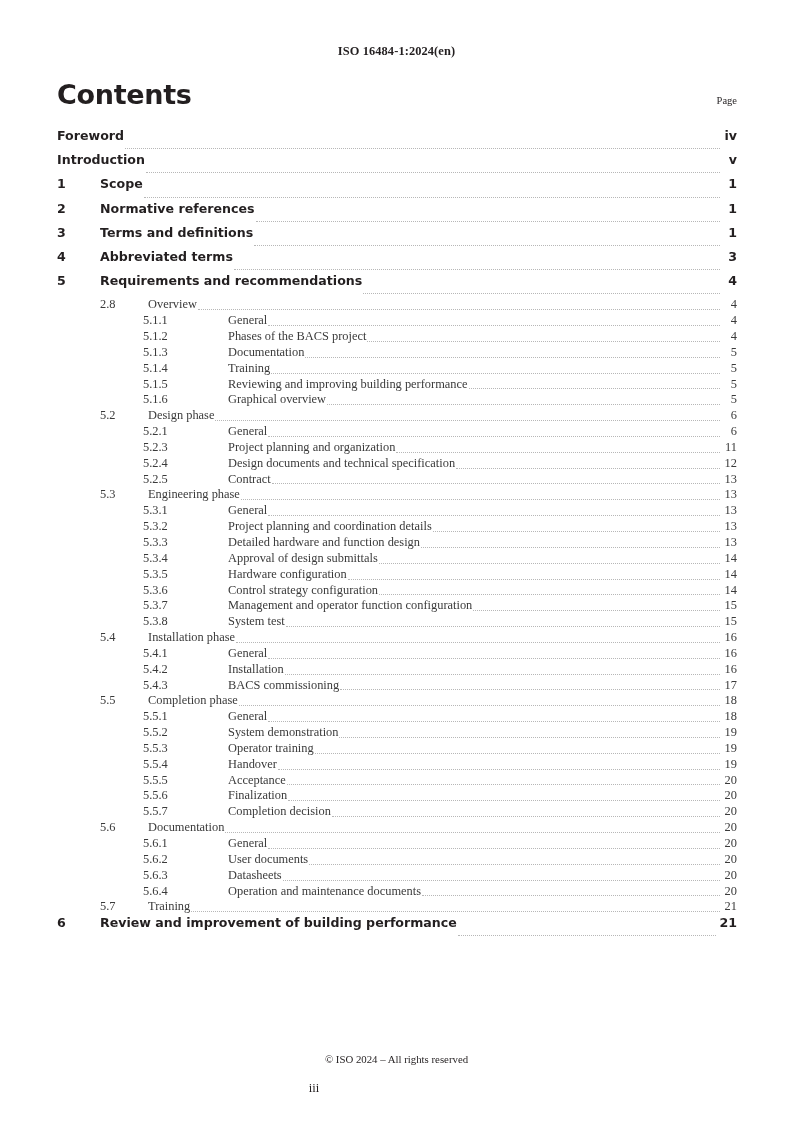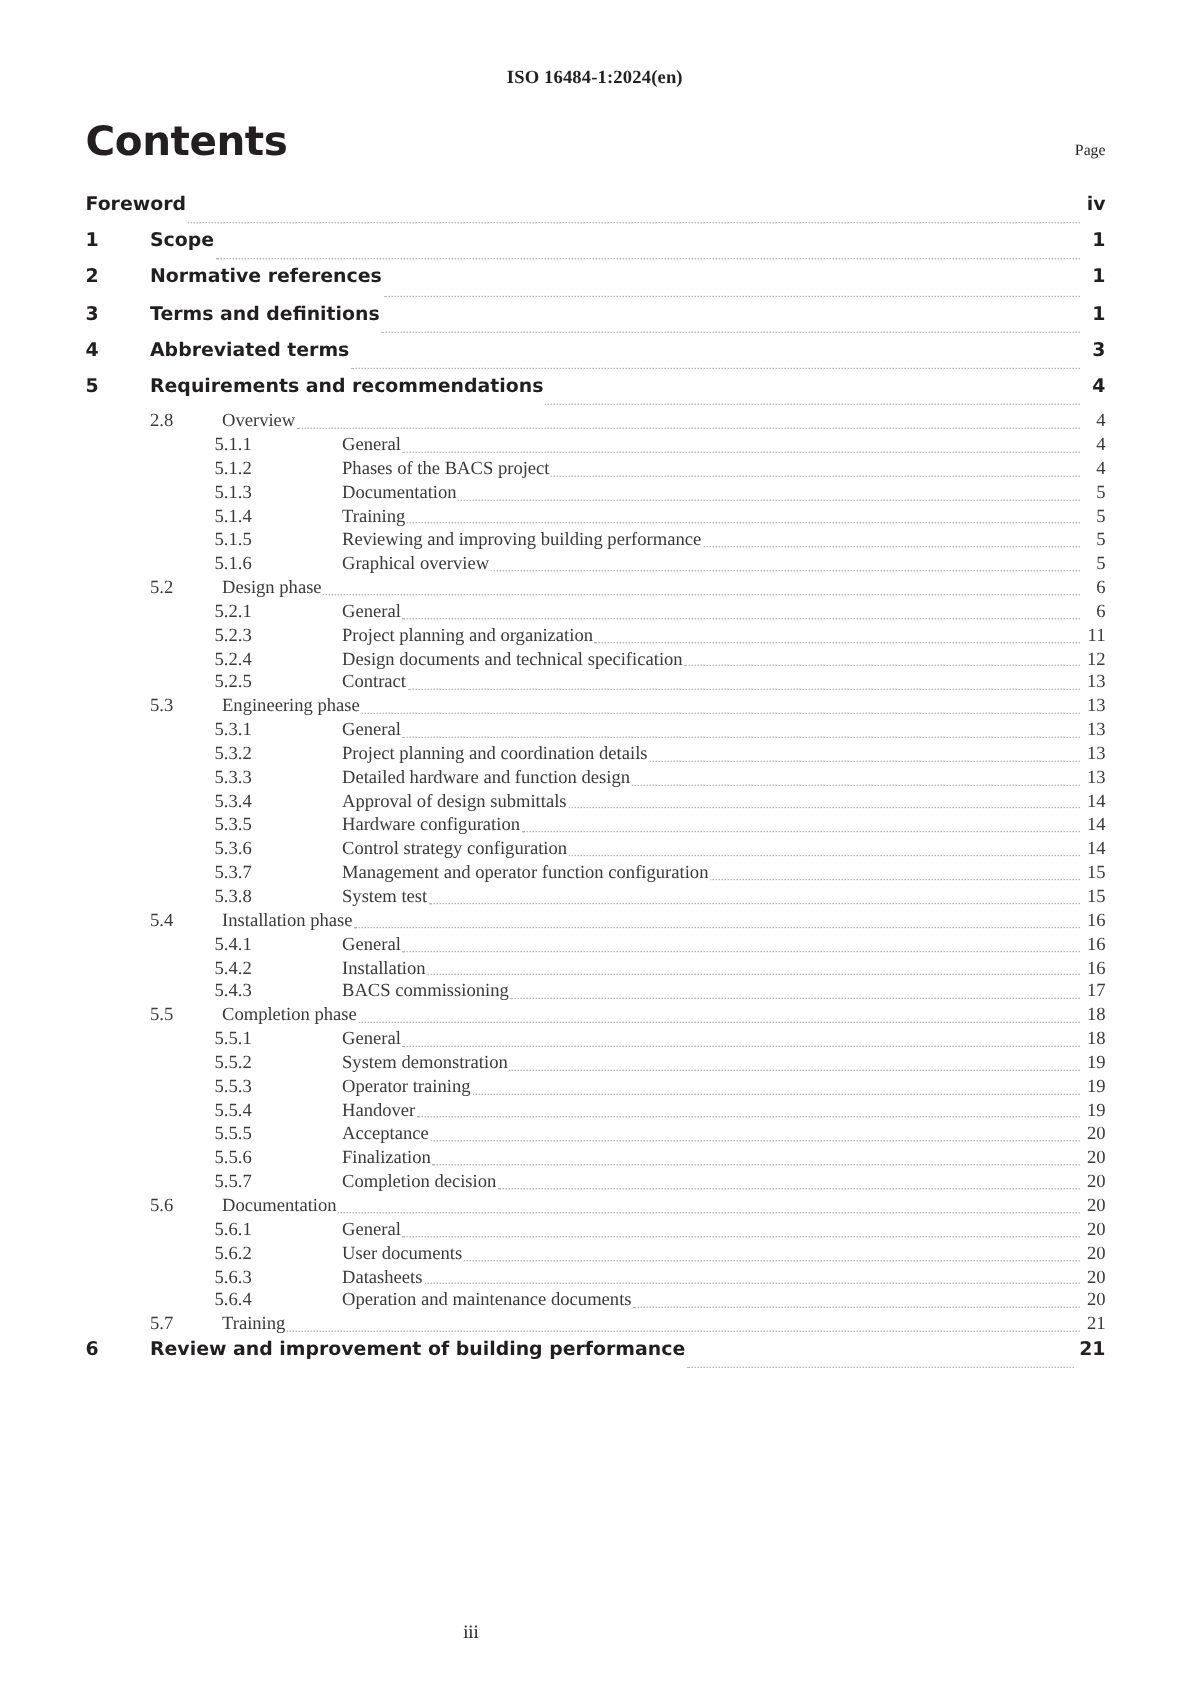--- a/index.html
+++ b/index.html
@@ -191,20 +191,26 @@
     <div class="page-label">Page</div>
   </div>
 
   <div class="toc" id="toc-list">
       <div class="toc-entry lvl0">
         <span class="num"></span>
         <span class="label">Foreword</span>
         <span class="leader"></span>
         <span class="pageno">iv</span>
       </div>
+      <div class="toc-entry lvl0">
+        <span class="num"></span>
+        <span class="label">Introduction</span>
+        <span class="leader"></span>
+        <span class="pageno">v</span>
+      </div>
       <div class="toc-entry lvl1">
         <span class="num">1</span>
         <span class="label">Scope</span>
         <span class="leader"></span>
         <span class="pageno">1</span>
       </div>
       <div class="toc-entry lvl1">
         <span class="num">2</span>
         <span class="label">Normative references</span>
         <span class="leader"></span>
@@ -463,16 +469,17 @@
         <span class="pageno">21</span>
       </div>
       <div class="toc-entry lvl1">
         <span class="num">6</span>
         <span class="label">Review and improvement of building performance</span>
         <span class="leader"></span>
         <span class="pageno">21</span>
       </div>
     </div>
 
+  <div class="copyright">© ISO 2024 – All rights reserved</div>
 
   <div class="folio">iii</div>
 
 </div>
 
 </body></html>

